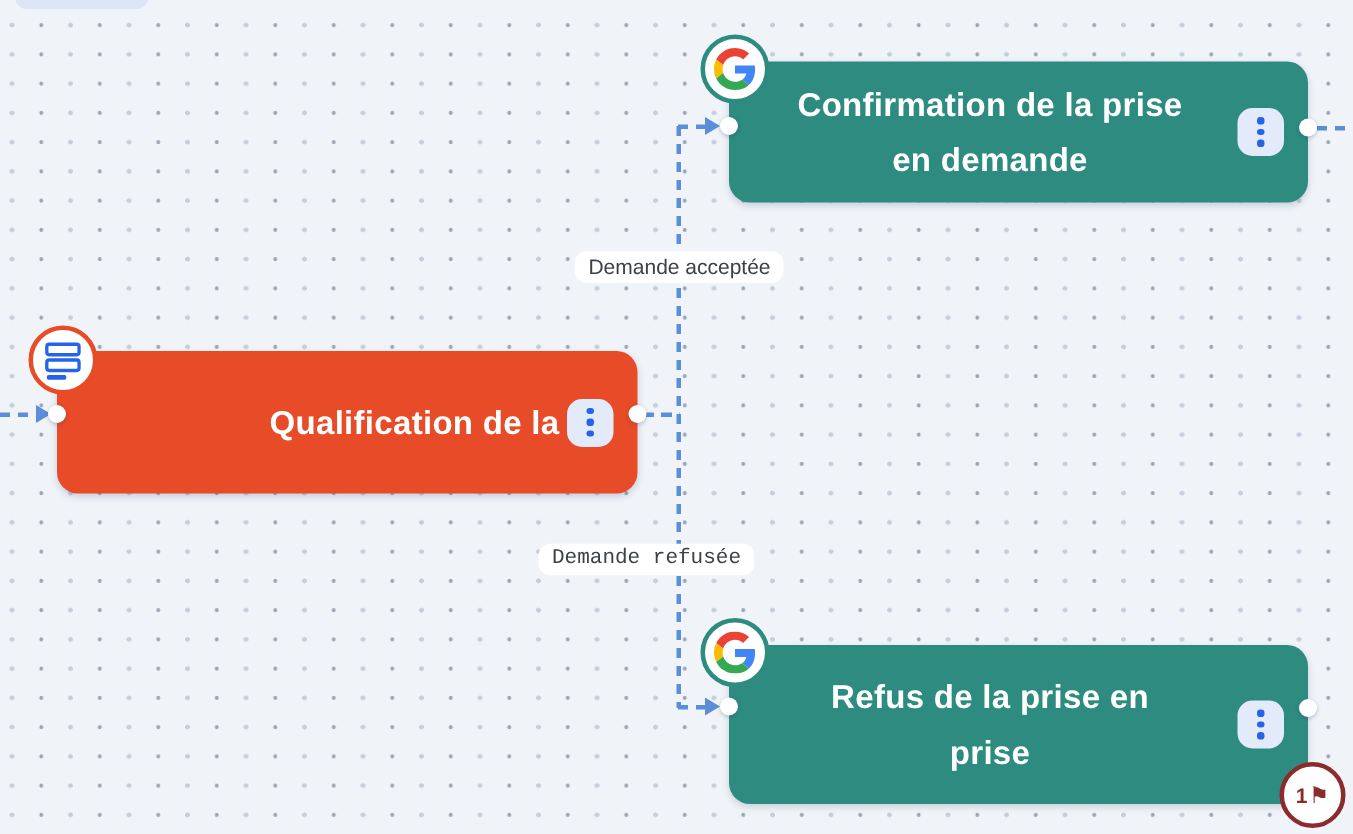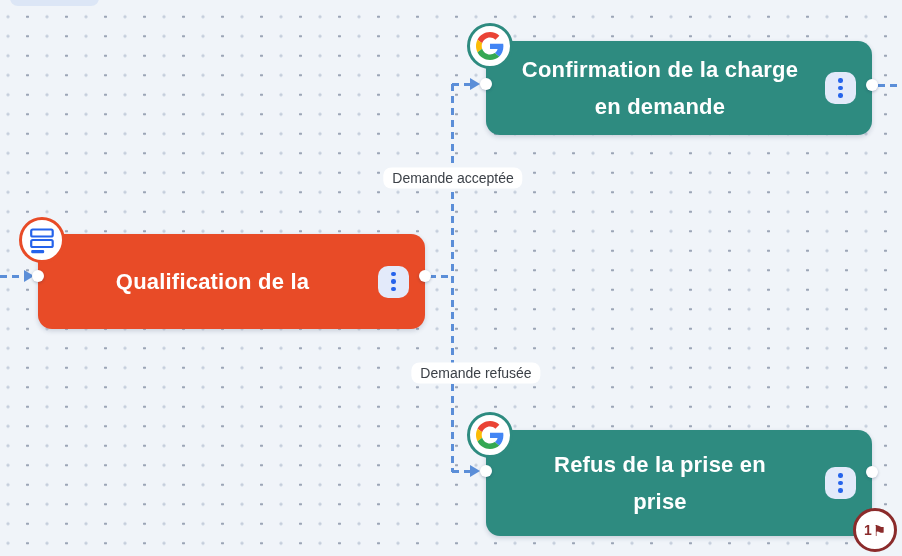--- a/index.html
+++ b/index.html
@@ -44,21 +44,21 @@
   
   .node{
     position:absolute;border-radius:14px;color:#fff;
     display:flex;flex-direction:column;justify-content:center;
     text-align:center;font-weight:700;font-size:22px;line-height:37px;
     letter-spacing:.2px;
     padding:0 52px 0 14px;
     box-shadow:0 2px 5px rgba(25,45,85,.18);
     cursor:pointer;
   }
-  .node-orange{background:var(--orange);}
+  .node-orange{background:var(--orange);text-align:right;}
   .node-teal{background:var(--teal);}
   .node-title span{display:block;}
   .type-badge{
     position:absolute;width:46px;height:46px;border-radius:50%;
     background:#fff;display:flex;align-items:center;justify-content:center;
     z-index:5;
   }
   .badge-orange{border:3px solid var(--orange);}
   .badge-teal{border:3px solid var(--teal);}
   .kebab{
@@ -102,21 +102,21 @@
 
   <div class="hline z-line" style="left:452px;top:83px;width:20px;"></div>
   <div class="arrow-right z-line" style="left:470px;top:78px;"></div>
 
   <div class="hline z-line" style="left:452px;top:470px;width:20px;"></div>
   <div class="arrow-right z-line" style="left:470px;top:465px;"></div>
 
   <div class="hline z-line" style="left:878px;top:84px;width:24px;"></div>
 
   <div class="edge-label" style="left:453px;top:178px;">Demande acceptée</div>
-  <div class="edge-label" style="left:476px;top:373px;">Demande refusée</div>
+  <div class="edge-label" style="left:431px;top:373px;font-family:Liberation Mono, monospace;">Demande refusée</div>
 
   <div class="node node-orange z-node" style="left:38px;top:234px;width:387px;height:95px;">
     <div class="node-title">
       <span>Qualification de la</span>
     </div>
     <button class="kebab">
       <i></i>
         <i></i>
         <i></i>
     </button>
@@ -124,21 +124,21 @@
   <div class="type-badge badge-orange" style="left:19px;top:217px;">
     <svg width="27" height="27" viewBox="0 0 27 27">
       <rect x="2.2" y="2.5" width="21.5" height="7" rx="1.6" fill="none" stroke="#2563eb" stroke-width="2.2"></rect>
       <rect x="2.2" y="13" width="21.5" height="7" rx="1.6" fill="none" stroke="#2563eb" stroke-width="2.2"></rect>
       <rect x="2.2" y="23" width="13" height="3.2" rx="1.2" fill="#2563eb"></rect>
     </svg>
   </div>
 
   <div class="node node-teal z-node" style="left:486px;top:41px;width:386px;height:94px;">
     <div class="node-title">
-      <span>Confirmation de la charge</span>
+      <span>Confirmation de la prise</span>
       <span>en demande</span>
     </div>
     <button class="kebab">
       <i></i>
         <i></i>
         <i></i>
     </button>
   </div>
   <div class="type-badge badge-teal" style="left:467px;top:23px;">
     <svg width="28" height="28" viewBox="0 0 48 48">

